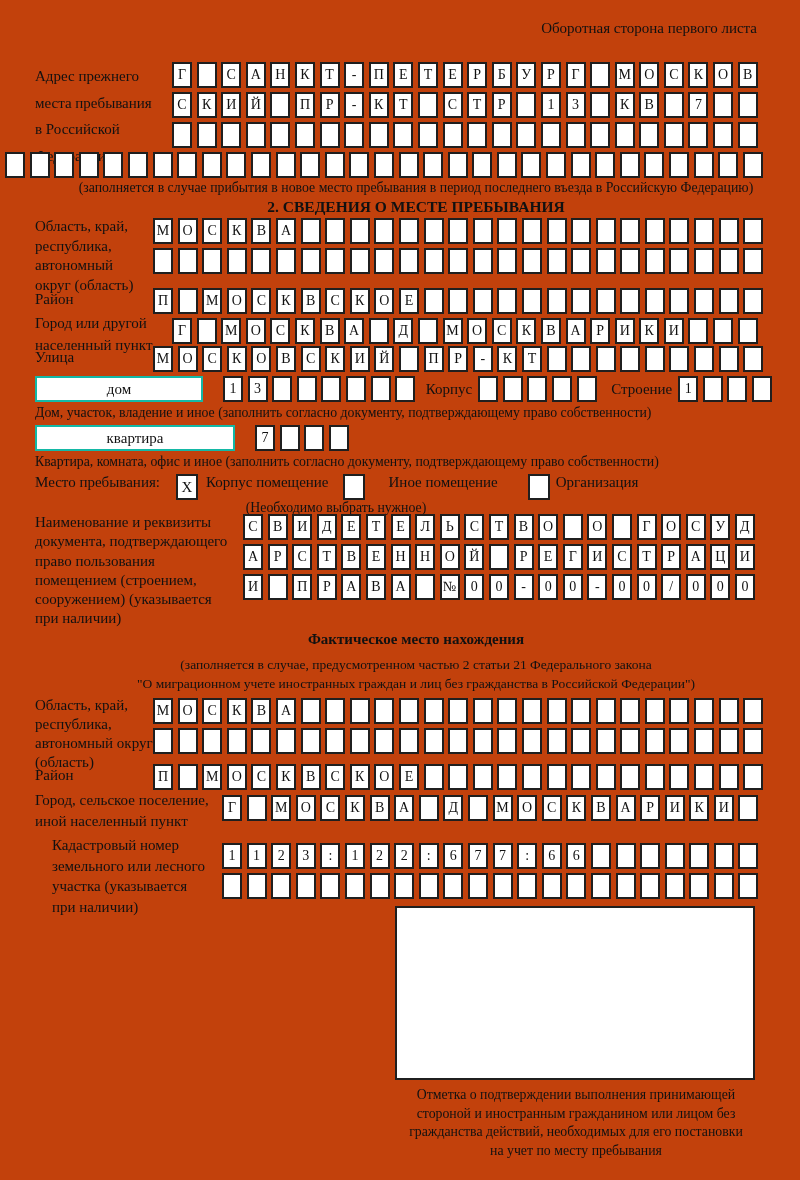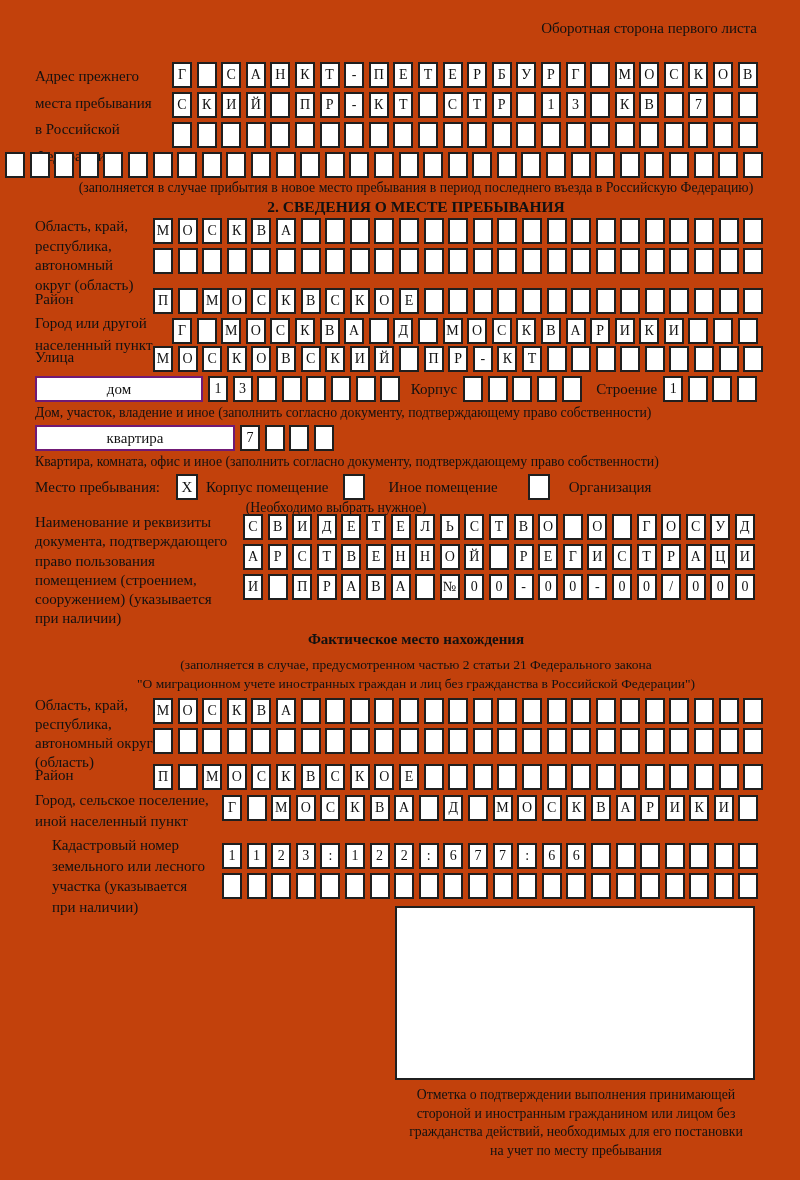--- a/index.html
+++ b/index.html
@@ -10,36 +10,36 @@
   }
   .abs { position:absolute; }
   .boxes { display:flex; flex-wrap:nowrap; }
   .boxes .cb {
     flex:none; width:16px; height:22px; border:2px solid #1f1f1f; margin-right:4.6px;
     display:flex; align-items:center; justify-content:center;
     font-size:14px; line-height:22px; background:#fff;
   }
   .rowgroup .boxes { margin-bottom:4px; }
   .wb {
-    flex:none; height:22px; border:2px solid #701a75; margin-right:5px;
+    flex:none; height:22px; border:2px solid #14b8a6; margin-right:20px;
     display:flex; align-items:center; justify-content:center;
     font-size:15px; background:#fff;
   }
   .chk {
     flex:none; width:18px; height:22px; border:2px solid #1f1f1f;
     display:flex; align-items:center; justify-content:center;
     font-size:15px; background:#fff;
   }
   .lbl { font-size:15px; }
   .inlbl { font-size:15px; line-height:26px; white-space:nowrap; }
   .cap { font-size:13.8px; }
   .center { left:16px; width:800px; text-align:center; }
   .bold { font-weight:bold; }
   .row { display:flex; align-items:flex-start; }
-  .vcenter { align-items:center; }
+  .vcenter { }
   .stamp { border:2px solid #1f1f1f; background:#fff; }
 </style>
 </head>
 <body>
 
 <div class="page">
 
   <div class="abs lbl" style="top:20px; right:43px;">Оборотная сторона первого листа</div>
 
   <div class="abs lbl" style="left:35px; top:63px; line-height:26.5px;">
@@ -358,21 +358,21 @@
   </div>
   <div class="abs cap" style="left:35px; top:454px;">Квартира, комната, офис и иное (заполнить согласно документу, подтверждающему право собственности)</div>
 
   <div class="abs row vcenter" style="left:35px; top:474px; height:26px;">
     <span class="lbl">Место пребывания:</span>
     <span class="chk" style="margin-left:16px;">X</span>
     <span class="lbl" style="margin-left:8px;">Корпус помещение</span>
     <span class="chk" style="margin-left:14px;"></span>
     <span class="lbl" style="margin-left:24px;">Иное помещение</span>
     <span class="chk" style="margin-left:30px;"></span>
-    <span class="lbl" style="margin-left:19px;">Организация</span>
+    <span class="lbl" style="margin-left:6px;">Организация</span>
   </div>
   <div class="abs cap" style="left:0; top:500px; width:672px; text-align:center;">(Необходимо выбрать нужное)</div>
 
   <div class="abs lbl" style="left:35px; top:513px; line-height:19.3px;">
       <div>Наименование и реквизиты</div>
       <div>документа, подтверждающего</div>
       <div>право пользования</div>
       <div>помещением (строением,</div>
       <div>сооружением) (указывается</div>
       <div>при наличии)</div>

